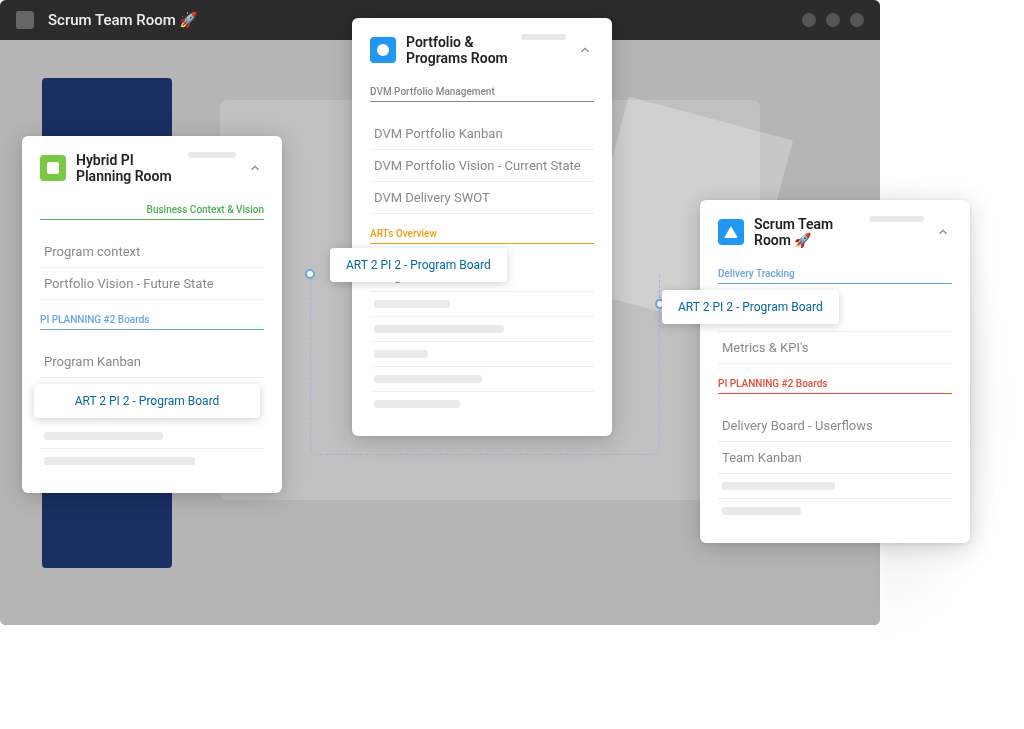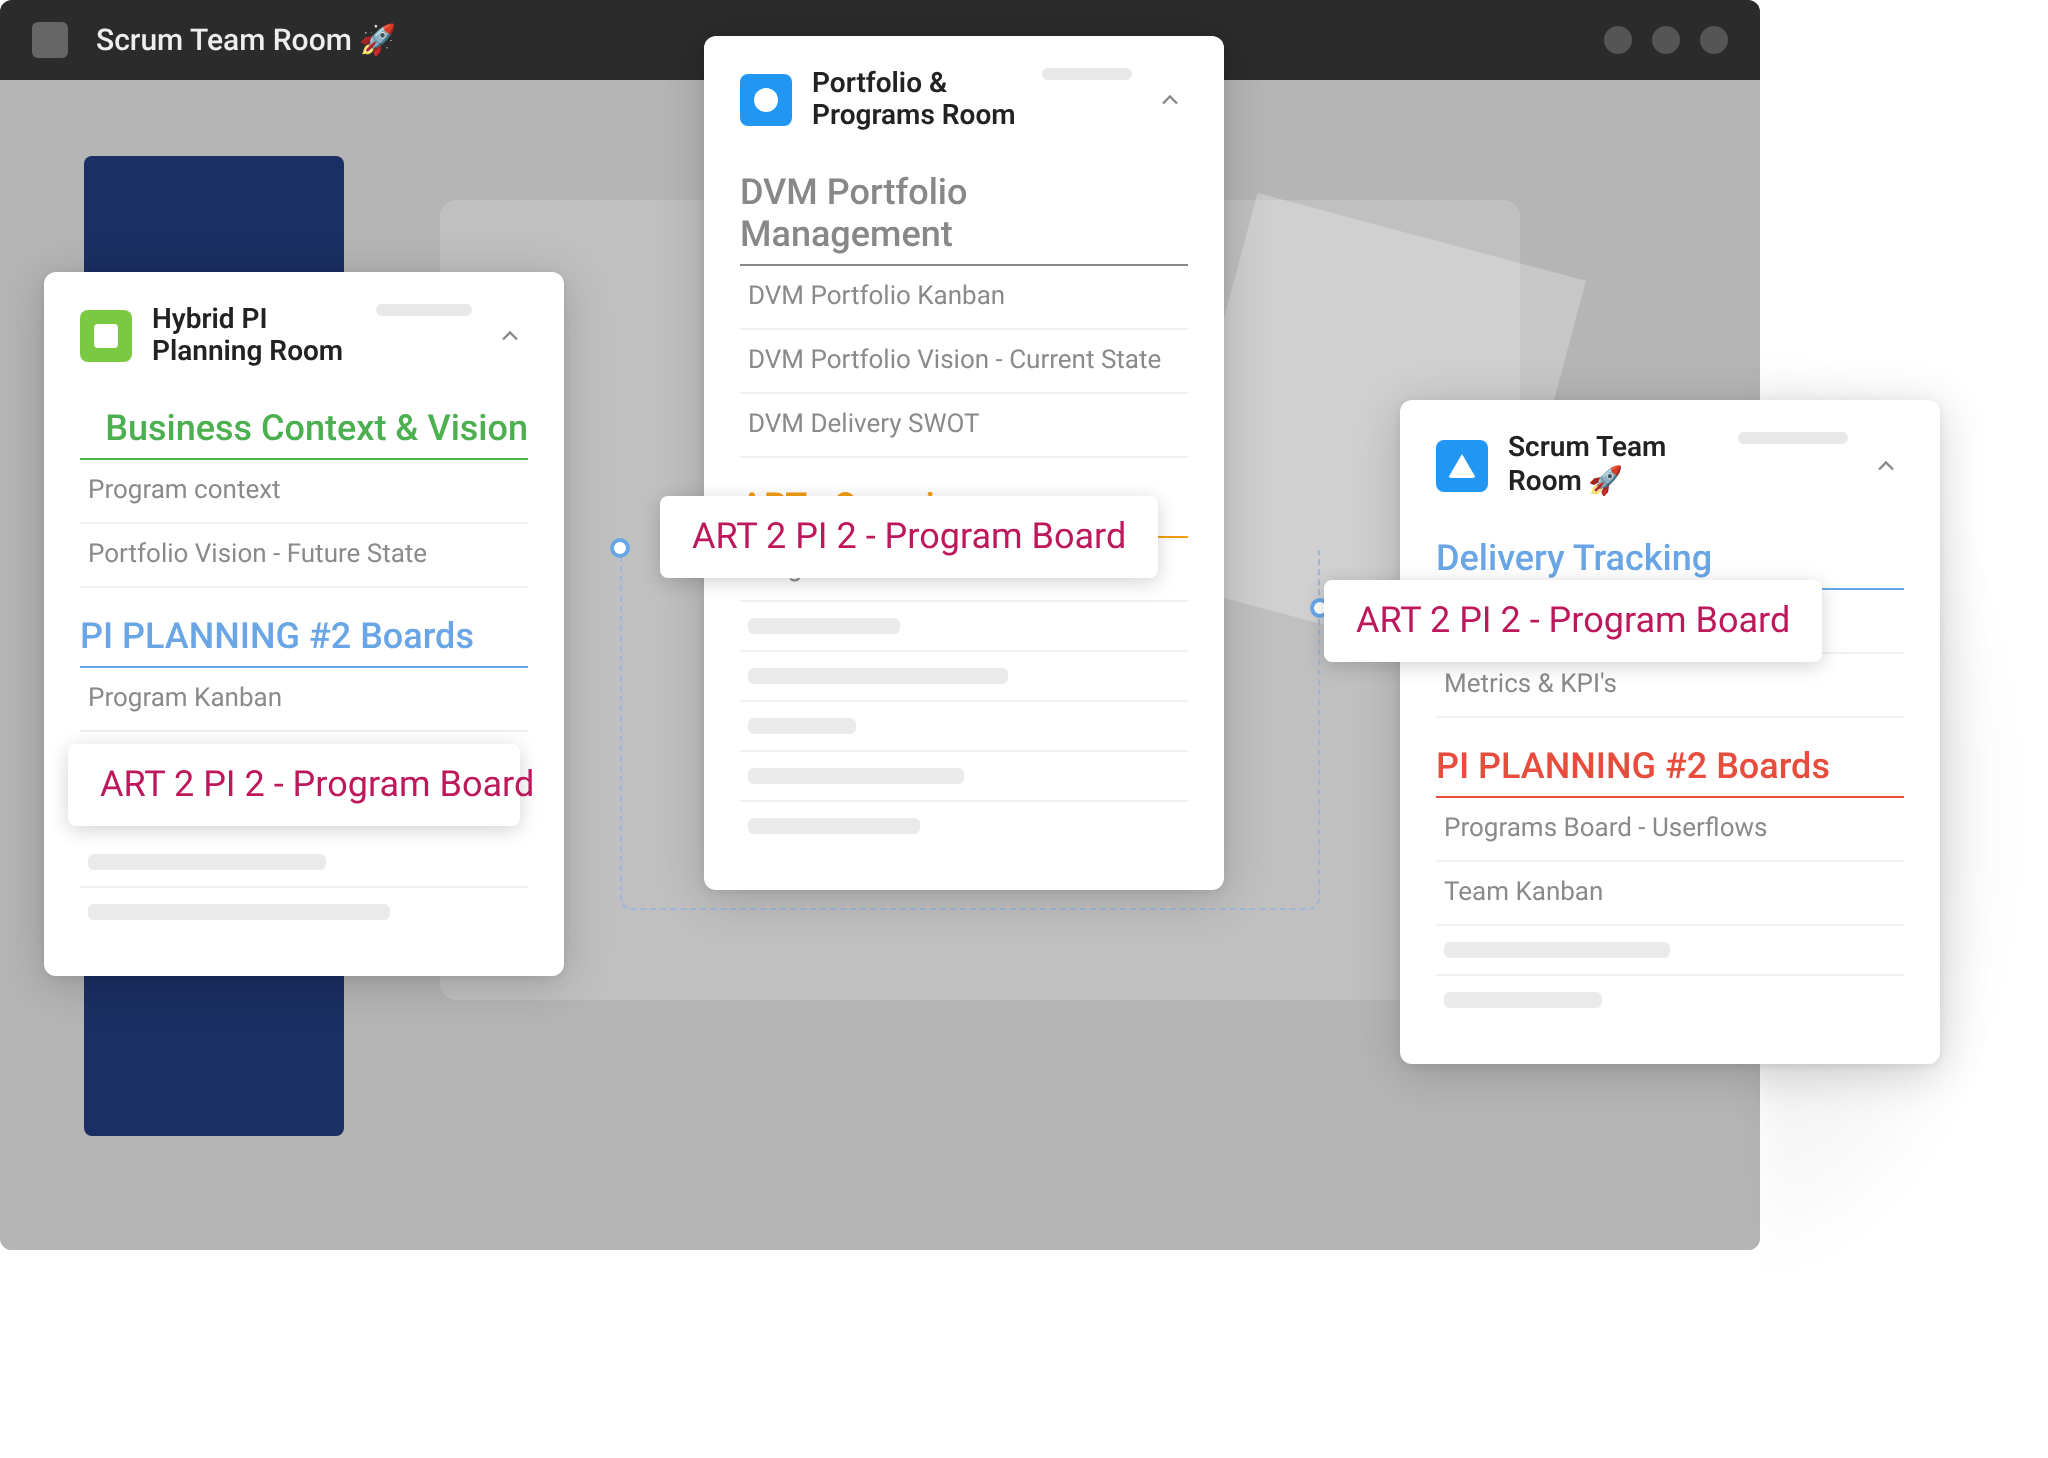--- a/index.html
+++ b/index.html
@@ -93,22 +93,22 @@
   .panel-sub-bar {
     width: 70px; height: 6px; background: #e8e8e8; border-radius: 3px;
   }
   .chevron {
     width: 18px; height: 18px; color: #888;
     display:flex; align-items:center; justify-content:center;
   }
   .chevron svg { width: 14px; height: 14px; }
 
   .section-label {
-    margin: 14px 18px 0 18px;
-    font-size: 18px; font-weight: 500;
+    margin: 14px 18px 16px 18px;
+    font-size: 10px; font-weight: 500;
     padding-bottom: 4px;
     border-bottom: 1px solid #ddd;
   }
   .section-label.green  { color: #4caf50; border-color:#4caf50;text-align:right; }
   .section-label.lblue  { color: #6aa6e6; border-color:#6aa6e6; }
   .section-label.orange { color: #f39c12; border-color:#f39c12; }
   .section-label.red    { color: #e74c3c; border-color:#e74c3c; }
   .section-label.gray   { color: #888;    border-color:#888; }
 
   .item {
@@ -123,22 +123,22 @@
     height: 8px; background: #eaeaea; border-radius: 3px;
   }
 
   
   .popped {
     position: absolute;
     background: #fff;
     border-radius: 4px;
     box-shadow: 0 2px 10px rgba(0,0,0,0.18);
     padding: 10px 16px;
-    font-size: 18px;
-    color: #be185d;
+    font-size: 12px;
+    color: #0369a1;
     white-space: nowrap;
     text-align: center;
   }
   .popped.inline {
     position: relative;
     margin: 6px 4px 6px -6px;
     box-shadow: 0 2px 10px rgba(0,0,0,0.18);
   }
 
   
@@ -287,21 +287,21 @@
           <polyline points="6 15 12 9 18 15"></polyline>
         </svg>
     </div>
   </div>
 
   <div class="section-label lblue">Delivery Tracking</div>
   <div class="item"><span>Jira Kanban</span></div>
   <div class="item"><span>Metrics &amp; KPI's</span></div>
 
   <div class="section-label red">PI PLANNING #2 Boards</div>
-  <div class="item"><span>Programs Board - Userflows</span></div>
+  <div class="item"><span>Delivery Board - Userflows</span></div>
   <div class="item"><span>Team Kanban</span></div>
   <div class="item">
       <div class="skeleton" style="width:50%"></div>
     </div>
   <div class="item">
       <div class="skeleton" style="width:35%"></div>
     </div>
 </div>
 
 <div class="popped" style="left:662px; top:290px;">

